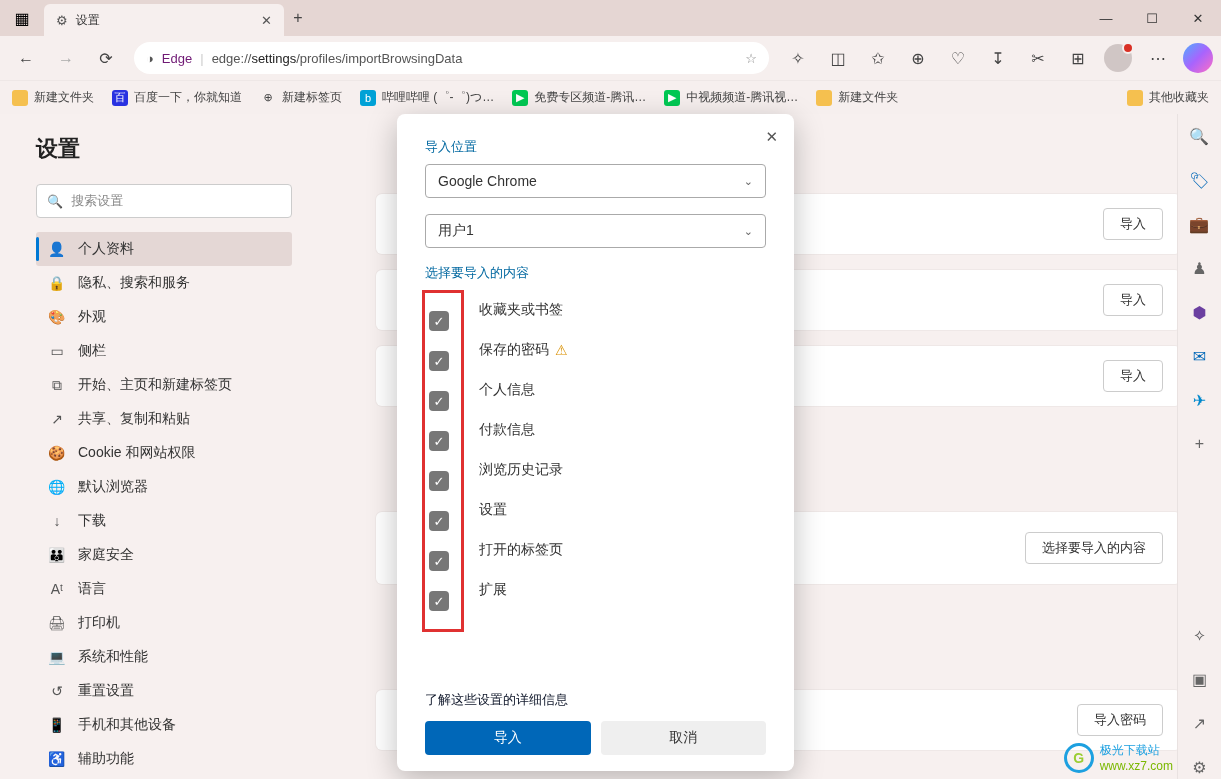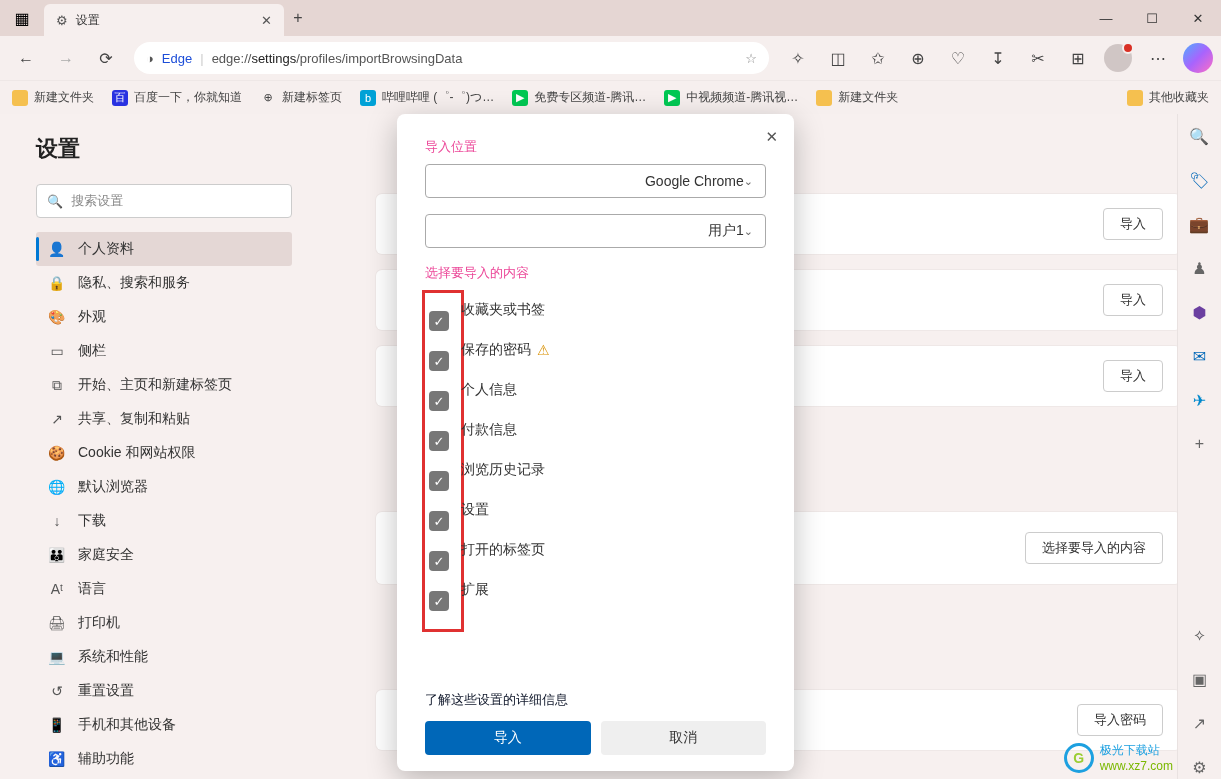--- a/index.html
+++ b/index.html
@@ -15,21 +15,21 @@
   .newtab { width: 28px; text-align: center; color: #444; font-size: 16px; }
   .titlebar-spacer { flex: 1; }
   .wincontrols { display: flex; }
   .wincontrols div { width: 46px; height: 36px; display: flex; align-items: center; justify-content: center; font-size: 13px; color: #333; }
 
   
   .toolbar { height: 44px; background: #f6efee; display: flex; align-items: center; padding: 0 8px; gap: 4px; }
   .tbtn { width: 36px; height: 36px; display: flex; align-items: center; justify-content: center; color: #444; border-radius: 4px; }
   .tbtn.disabled { color: #aaa; }
   .addressbar { flex: 1; height: 32px; background: #fff; border-radius: 16px; display: flex; align-items: center; padding: 0 12px; gap: 8px; font-size: 13px; color: #555; max-width: 660px; margin: 0 6px; }
-  .addressbar .edgelbl { color: #1d4ed8; }
+  .addressbar .edgelbl { color: #701a75; }
   .addressbar .pipe { color: #ccc; }
   .addressbar .url { flex: 1; color: #555; }
   .addressbar .url b { font-weight: normal; color: #222; }
   .addressbar .star { color: #888; }
   .toolicons { display: flex; gap: 2px; align-items: center; }
   .toolicons .tbtn { width: 38px; }
   .copilot { width: 30px; height: 30px; border-radius: 50%; background: linear-gradient(135deg,#4facfe,#a864fd,#ff6ec4); margin-left: 4px; }
   .avatar { width: 28px; height: 28px; border-radius: 50%; background: #d0c6c5; position: relative; }
   .avatar::after { content: ''; position: absolute; top: -2px; right: -2px; width: 8px; height: 8px; background: #d93025; border-radius: 50%; border: 2px solid #f6efee; }
 
@@ -62,28 +62,28 @@
   .scrollbar-right { position: absolute; right: 2px; top: 120px; width: 6px; height: 200px; background: #c8bdbc; border-radius: 3px; }
 
   
   .rightbar { position: absolute; right: 0; top: 114px; bottom: 0; width: 44px; background: #f6efee; border-left: 1px solid rgba(0,0,0,0.05); display: flex; flex-direction: column; align-items: center; padding-top: 10px; gap: 20px; font-size: 16px; color: #666; }
   .rightbar .ricon { width: 24px; height: 24px; display: flex; align-items: center; justify-content: center; }
 
   
   .modal { position: absolute; left: 397px; top: 114px; width: 397px; bottom: 8px; background: #fff; border-radius: 8px; box-shadow: 0 8px 30px rgba(0,0,0,0.25); padding: 24px 28px 16px 28px; display: flex; flex-direction: column; }
   .modal .close { position: absolute; top: 14px; right: 16px; font-size: 15px; color: #555; }
   .modal h2 { font-size: 20px; font-weight: 600; margin-bottom: 20px; }
-  .field-label { font-size: 13px; color: #ec4899; margin-bottom: 8px; }
-  .select { height: 34px; border: 1px solid #aaa; border-radius: 4px; display: flex; align-items: center; justify-content: flex-end; padding: 0 12px; font-size: 14px; color: #333; margin-bottom: 16px; }
+  .field-label { font-size: 13px; color: #0369a1; margin-bottom: 8px; }
+  .select { height: 34px; border: 1px solid #aaa; border-radius: 4px; display: flex; align-items: center; justify-content: space-between; padding: 0 12px; font-size: 14px; color: #333; margin-bottom: 16px; }
   .select .chev { color: #666; font-size: 11px; }
   .checkbox-group { border: 3px solid #e03131; padding: 8px 4px; width: 42px; margin-left: -3px; }
   .check-row { display: flex; align-items: center; gap: 14px; height: 40px; font-size: 14px; color: #333; }
   .cbox { width: 20px; height: 20px; background: #777; border-radius: 4px; display: flex; align-items: center; justify-content: center; color: #fff; font-size: 13px; flex-shrink: 0; }
   .check-list { position: relative; }
-  .check-labels { position: absolute; left: 36px; top: 0; }
+  .check-labels { position: absolute; left: 54px; top: 0; }
   .check-labels .lrow { height: 40px; display: flex; align-items: center; font-size: 14px; color: #333; gap: 6px; }
   .warn { color: #d99000; }
   .learnmore { font-size: 13px; color: #0f172a; margin-top: auto; padding-top: 6px; }
   .modal-buttons { display: flex; gap: 10px; margin-top: 12px; }
   .modal-buttons button { flex: 1; height: 34px; border: none; border-radius: 4px; font-size: 14px; }
   .btn-primary { background: #0067b8; color: #fff; }
   .btn-secondary { background: #efefef; color: #333; border: 1px solid #ddd; }
 
   
   .watermark { position: absolute; right: 48px; bottom: 6px; font-size: 12px; color: #1da0e0; display: flex; align-items: center; gap: 6px; }

